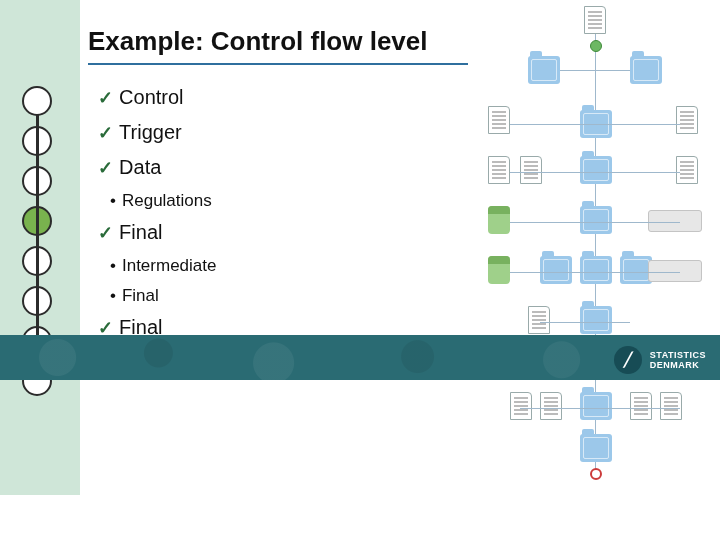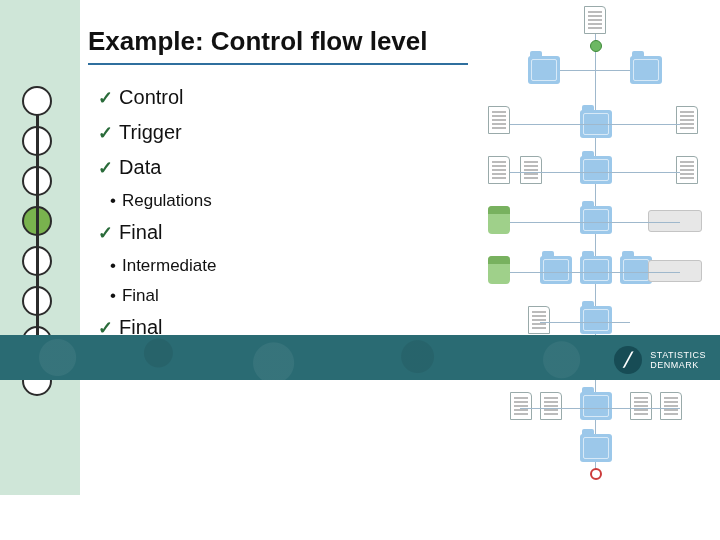--- a/index.html
+++ b/index.html
@@ -75,21 +75,21 @@
   }
   .logo {
     position: absolute; right: 14px; bottom: 6px; display: flex; align-items: center; gap: 8px;
     color: #fff;
   }
   .logo-badge {
     width: 28px; height: 28px; border-radius: 50%; background: #174c55;
     display:flex; align-items:center; justify-content:center;
   }
   .logo-badge span { transform: rotate(-12deg); color:#fff; font-weight: bold; font-size: 18px; }
-  .logo-text { font-size: 9px; letter-spacing: 0.5px; font-weight: normal; line-height: 1.15; }
+  .logo-text { font-size: 9px; letter-spacing: 0.5px; font-weight: bold; line-height: 1.15; }
 </style>
 </head>
 <body>
 
 <div class="slide">
 
   <div class="left-band">
     <div class="chain">
       <div class="link" style="top:28px; height:260px;"></div>
       <div class="node"></div>

